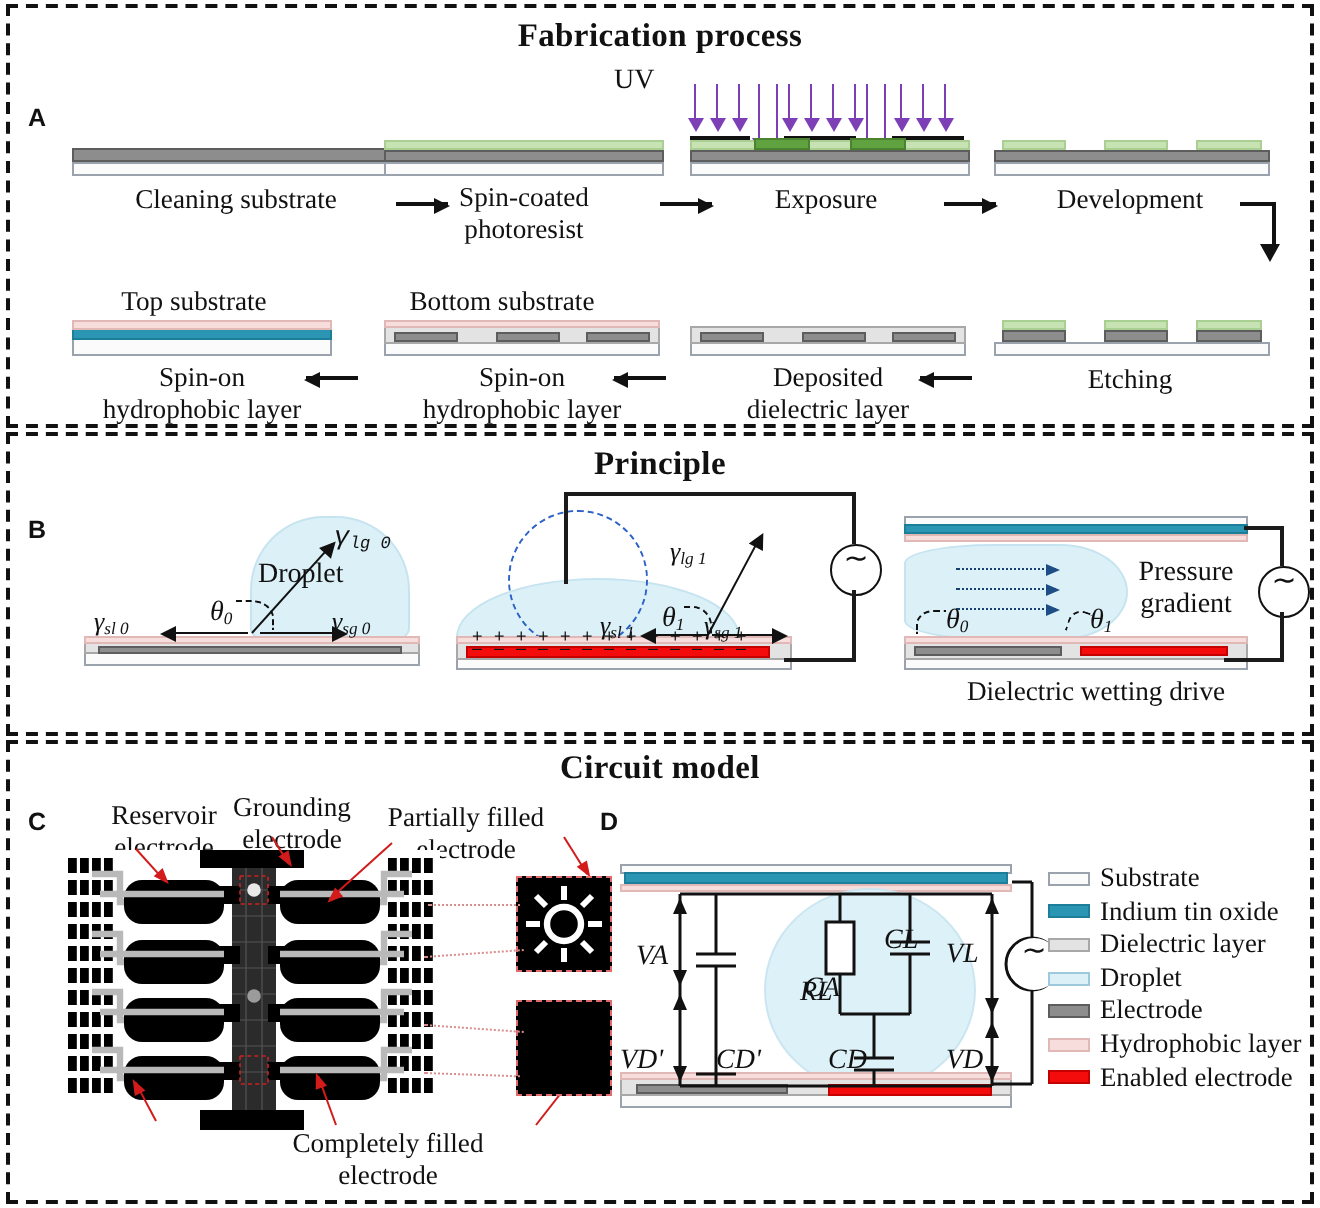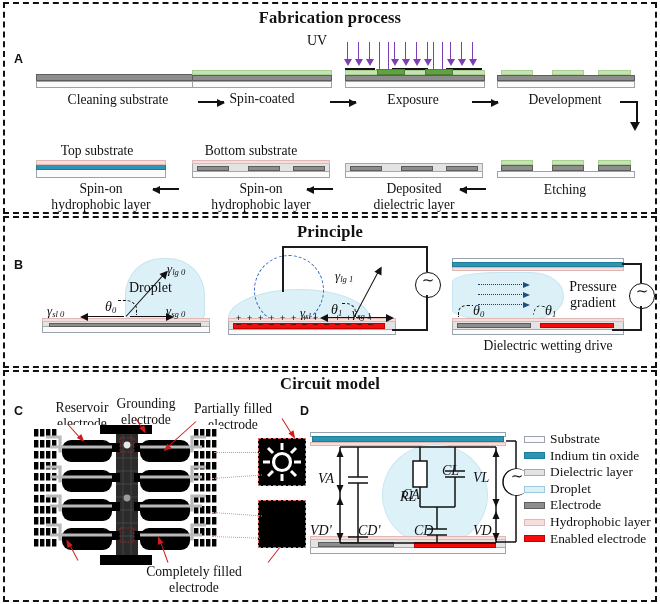--- a/index.html
+++ b/index.html
@@ -106,20 +106,21 @@
   <div class="cap" style="left:18px;top:92px;width:200px;">Cleaning substrate</div>
   <div class="arw" style="left:198px;top:101px;width:26px;"></div>
 
   <div class="stack" style="left:192px;top:70px;width:140px;height:18px;">
     <div class="lay l-sub" style="left:0;top:11px;width:140px;height:7px;"></div>
     <div class="lay l-ele" style="left:0;top:5px;width:140px;height:6px;"></div>
     <div class="lay l-pr" style="left:0;top:0;width:140px;height:5px;"></div>
   </div>
   <div class="cap cap2" style="left:197px;top:91px;width:130px;">
     <div>Spin-coated</div>
+    <div>photoresist</div>
   </div>
   <div class="arw" style="left:330px;top:101px;width:26px;"></div>
 
   <div class="stack" style="left:345px;top:70px;width:140px;height:18px;">
     <div class="lay l-sub" style="left:0;top:11px;width:140px;height:7px;"></div>
     <div class="lay l-ele" style="left:0;top:5px;width:140px;height:6px;"></div>
     <div class="lay l-pr" style="left:0;top:0;width:140px;height:5px;"></div>
     <div class="lay l-pr-d" style="left:32px;top:-1px;width:28px;height:6px;"></div>
     <div class="lay l-pr-d" style="left:80px;top:-1px;width:28px;height:6px;"></div>
   </div>
@@ -195,21 +196,21 @@
   <div class="panel-letter" style="left:14px;top:258px;">B</div>
 
   <div style="position:absolute;left:125px;top:258px;width:78px;height:62px;background:#dcf0f8;border:1px solid #c6e4f0;border-radius:46% 46% 18% 18%/58% 58% 12% 12%;"></div>
   <div class="vlabel" style="left:129px;top:280px;font-size:14px;">Droplet</div>
   <div class="stack" style="left:42px;top:318px;width:168px;height:15px;">
     <div class="lay l-sub" style="left:0;top:7px;width:168px;height:8px;"></div>
     <div class="lay l-die" style="left:0;top:3px;width:168px;height:6px;"></div>
     <div class="lay l-ele" style="left:7px;top:4.5px;width:152px;height:4px;"></div>
     <div class="lay l-hyd" style="left:0;top:0px;width:168px;height:3.5px;"></div>
   </div>
-  <div class="gam" style="left:167px;top:261px;"><i>γ</i><span class="sub">lg 0</span></div>
+  <div class="gam" style="left:167px;top:261px;font-family:Liberation Mono, monospace;"><i>γ</i><span class="sub">lg 0</span></div>
   <div class="gam" style="left:47px;top:303px;"><i>γ</i><span class="sub">sl 0</span></div>
   <div class="gam" style="left:166px;top:303px;"><i>γ</i><span class="sub">sg 0</span></div>
   <div class="gam" style="left:105px;top:299px;font-size:14px;"><i>θ</i><span class="sub">0</span></div>
   <div class="vecarr rev" style="left:82px;top:316px;width:42px;"></div>
   <div class="vecarr" style="left:130px;top:316px;width:42px;"></div>
   <div class="vecarr" style="left:126px;top:316px;width:60px;transform:rotate(-48deg);"></div>
   <div style="position:absolute;left:118px;top:300px;width:18px;height:14px;border-right:1.3px dashed #111;border-top:1.3px dashed #111;border-radius:0 60% 0 0;"></div>
 
   <div style="position:absolute;left:228px;top:289px;width:140px;height:33px;background:#dcf0f8;border:1px solid #c6e4f0;border-radius:52% 52% 6% 6%/88% 88% 10% 10%;"></div>
   <div class="dashcircle" style="left:254px;top:255px;width:68px;height:68px;"></div>

